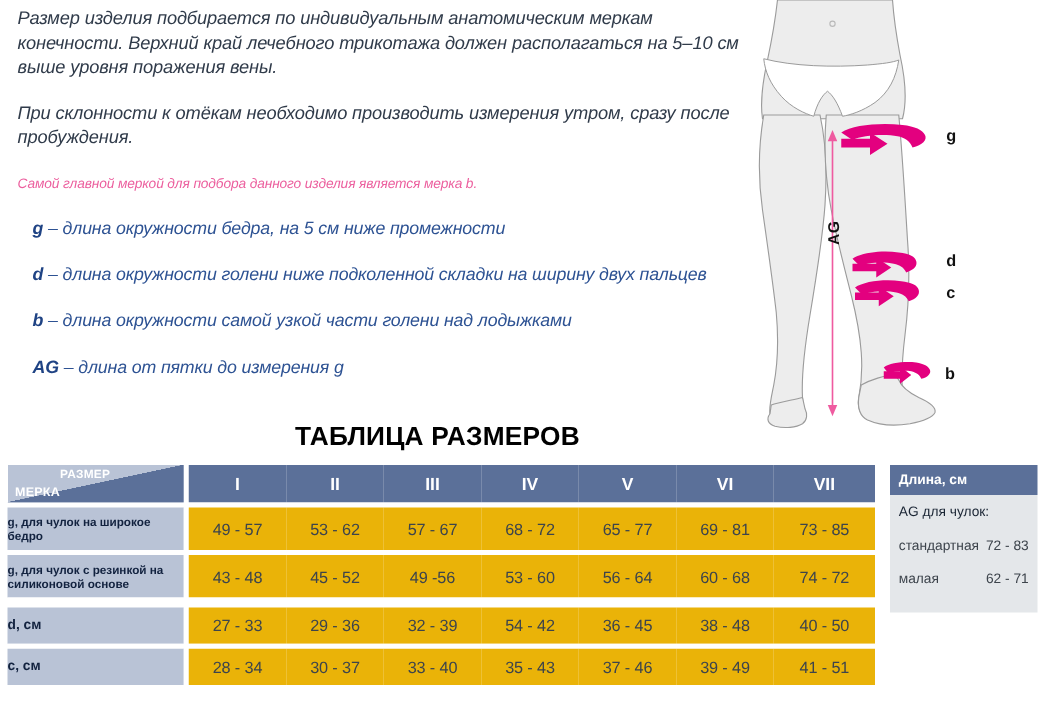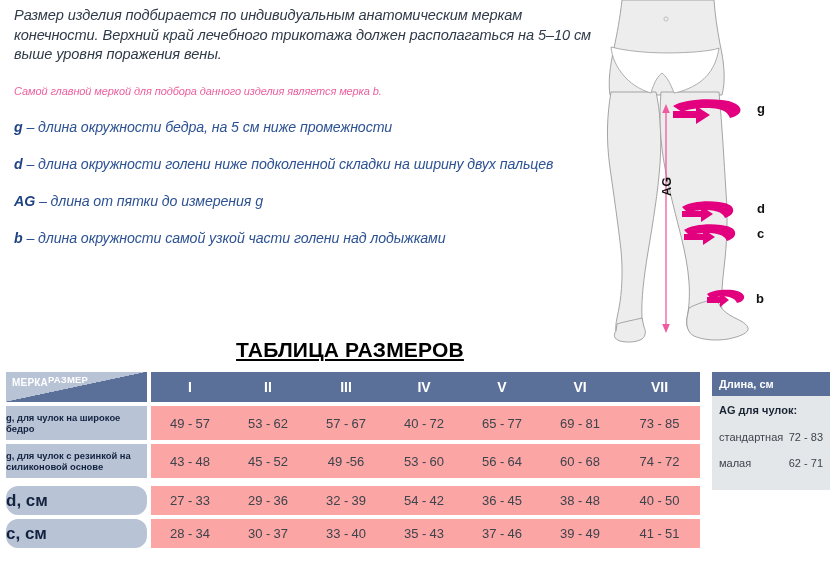--- a/index.html
+++ b/index.html
@@ -32,21 +32,21 @@
     letter-spacing: -0.1px;
   }
   .para-accent {
     color: #ec5f9e;
     font-size: 11px;
     line-height: 19.5px;
     margin: 0 0 18px 0;
     letter-spacing: -0.1px;
   }
   .legend-list {
-    margin: 0;
+    margin: 12px;
     padding: 0;
     list-style: none;
   }
   .legend-item {
     color: #2d5293;
     font-size: 14.2px;
     line-height: 17px;
     margin: 0 0 20px 0;
     letter-spacing: -0.1px;
     white-space: nowrap;
@@ -89,21 +89,20 @@
   .table-title {
     position: absolute;
     left: 0;
     top: 338px;
     width: 700px;
     text-align: center;
     font-size: 21px;
     font-weight: bold;
     color: #000000;
     letter-spacing: 0.2px;
-    text-decoration: underline;
   }
 
   
   .size-table {
     position: absolute;
     left: 6px;
     top: 372px;
     width: 694px;
     border-collapse: collapse;
     table-layout: fixed;
@@ -130,21 +129,21 @@
     left: 42px;
     top: 2px;
     font-size: 9.5px;
     font-weight: bold;
     color: #ffffff;
     letter-spacing: 0.2px;
   }
   .corner-cell .lbl-merka {
     position: absolute;
     left: 6px;
-    top: 5px;
+    top: 17px;
     font-size: 10px;
     font-weight: bold;
     color: #ffffff;
     letter-spacing: 0.2px;
   }
   .col-head {
     background: #5b7099;
     color: #ffffff;
     font-size: 14px;
     font-weight: bold;
@@ -156,26 +155,25 @@
     background: #b9c3d6;
     color: #12223f;
     font-weight: bold;
     text-align: left;
     vertical-align: middle;
     line-height: 11.5px;
     font-size: 9.4px;
     padding: 0 6px;
   }
   .row-label.big {
-    font-size: 17px;
+    font-size: 11px;
     line-height: 15px;
-    border-radius: 12px;
   }
   .val {
-    background: #fca5a5;
+    background: #eab308;
     color: #3d444c;
     font-size: 13px;
     text-align: center;
     vertical-align: middle;
     letter-spacing: -0.1px;
   }
   tr.rtall td { height: 34px; }
   tr.rshort td { height: 29px; }
   tr.spacer td { height: 4px; background: #ffffff; }
   .gap-col { width: 4px; background: #ffffff; }
@@ -205,54 +203,55 @@
   }
   .len-row {
     display: flex;
     justify-content: space-between;
     align-items: baseline;
     font-size: 11px;
     color: #3d444c;
     margin-bottom: 14px;
   }
   .len-row.title-row {
-    font-weight: bold;
+    font-weight: normal;
     color: #1a2534;
     display: block;
     margin-bottom: 15px;
   }
   .len-row .lv { color: #3d444c; }
 </style>
 </head>
 <body>
 
 <div class="text-col">
   <p class="para">Размер изделия подбирается по индивидуальным анатомическим меркам конечности. Верхний край лечебного трикотажа должен располагаться на 5–10 см выше уровня поражения вены.</p>
+  <p class="para">При склонности к отёкам необходимо производить измерения утром, сразу после пробуждения.</p>
   <p class="para-accent">Самой главной меркой для подбора данного изделия является мерка b.</p>
 
   <ul class="legend-list">
     <li class="legend-item">
       <span class="key">g</span>
       <span class="dash">–</span>
       <span>длина окружности бедра, на 5 см ниже промежности</span>
     </li>
     <li class="legend-item">
       <span class="key">d</span>
       <span class="dash">–</span>
       <span>длина окружности голени ниже подколенной складки на ширину двух пальцев</span>
     </li>
     <li class="legend-item">
+      <span class="key">b</span>
+      <span class="dash">–</span>
+      <span>длина окружности самой узкой части голени над лодыжками</span>
+    </li>
+    <li class="legend-item">
       <span class="key">AG</span>
       <span class="dash">–</span>
       <span>длина от пятки до измерения g</span>
-    </li>
-    <li class="legend-item">
-      <span class="key">b</span>
-      <span class="dash">–</span>
-      <span>длина окружности самой узкой части голени над лодыжками</span>
     </li>
   </ul>
 </div>
 
 <div class="figure">
   <svg width="232" height="345" viewBox="0 0 232 345">
     <g fill="#ededed" stroke="#9b9b9b" stroke-width="0.9">
 
       <path d="M18,0 C16,18 13,34 10,48 C6,66 4,82 6,95 L118,95 C122,80 120,62 116,44 C113,28 111,14 110,0 Z"></path>
 
@@ -359,21 +358,21 @@
     <tr class="spacer">
       <td colspan="9"></td>
     </tr>
 
     <tr class="rtall">
       <td class="row-label">g, для чулок на широкое бедро</td>
       <td class="gap-col"></td>
       <td class="val">49 - 57</td>
       <td class="val">53 - 62</td>
       <td class="val">57 - 67</td>
-      <td class="val">40 - 72</td>
+      <td class="val">68 - 72</td>
       <td class="val">65 - 77</td>
       <td class="val">69 - 81</td>
       <td class="val">73 - 85</td>
     </tr>
 
     <tr class="spacer">
       <td colspan="9"></td>
     </tr>
 
     <tr class="rtall">

